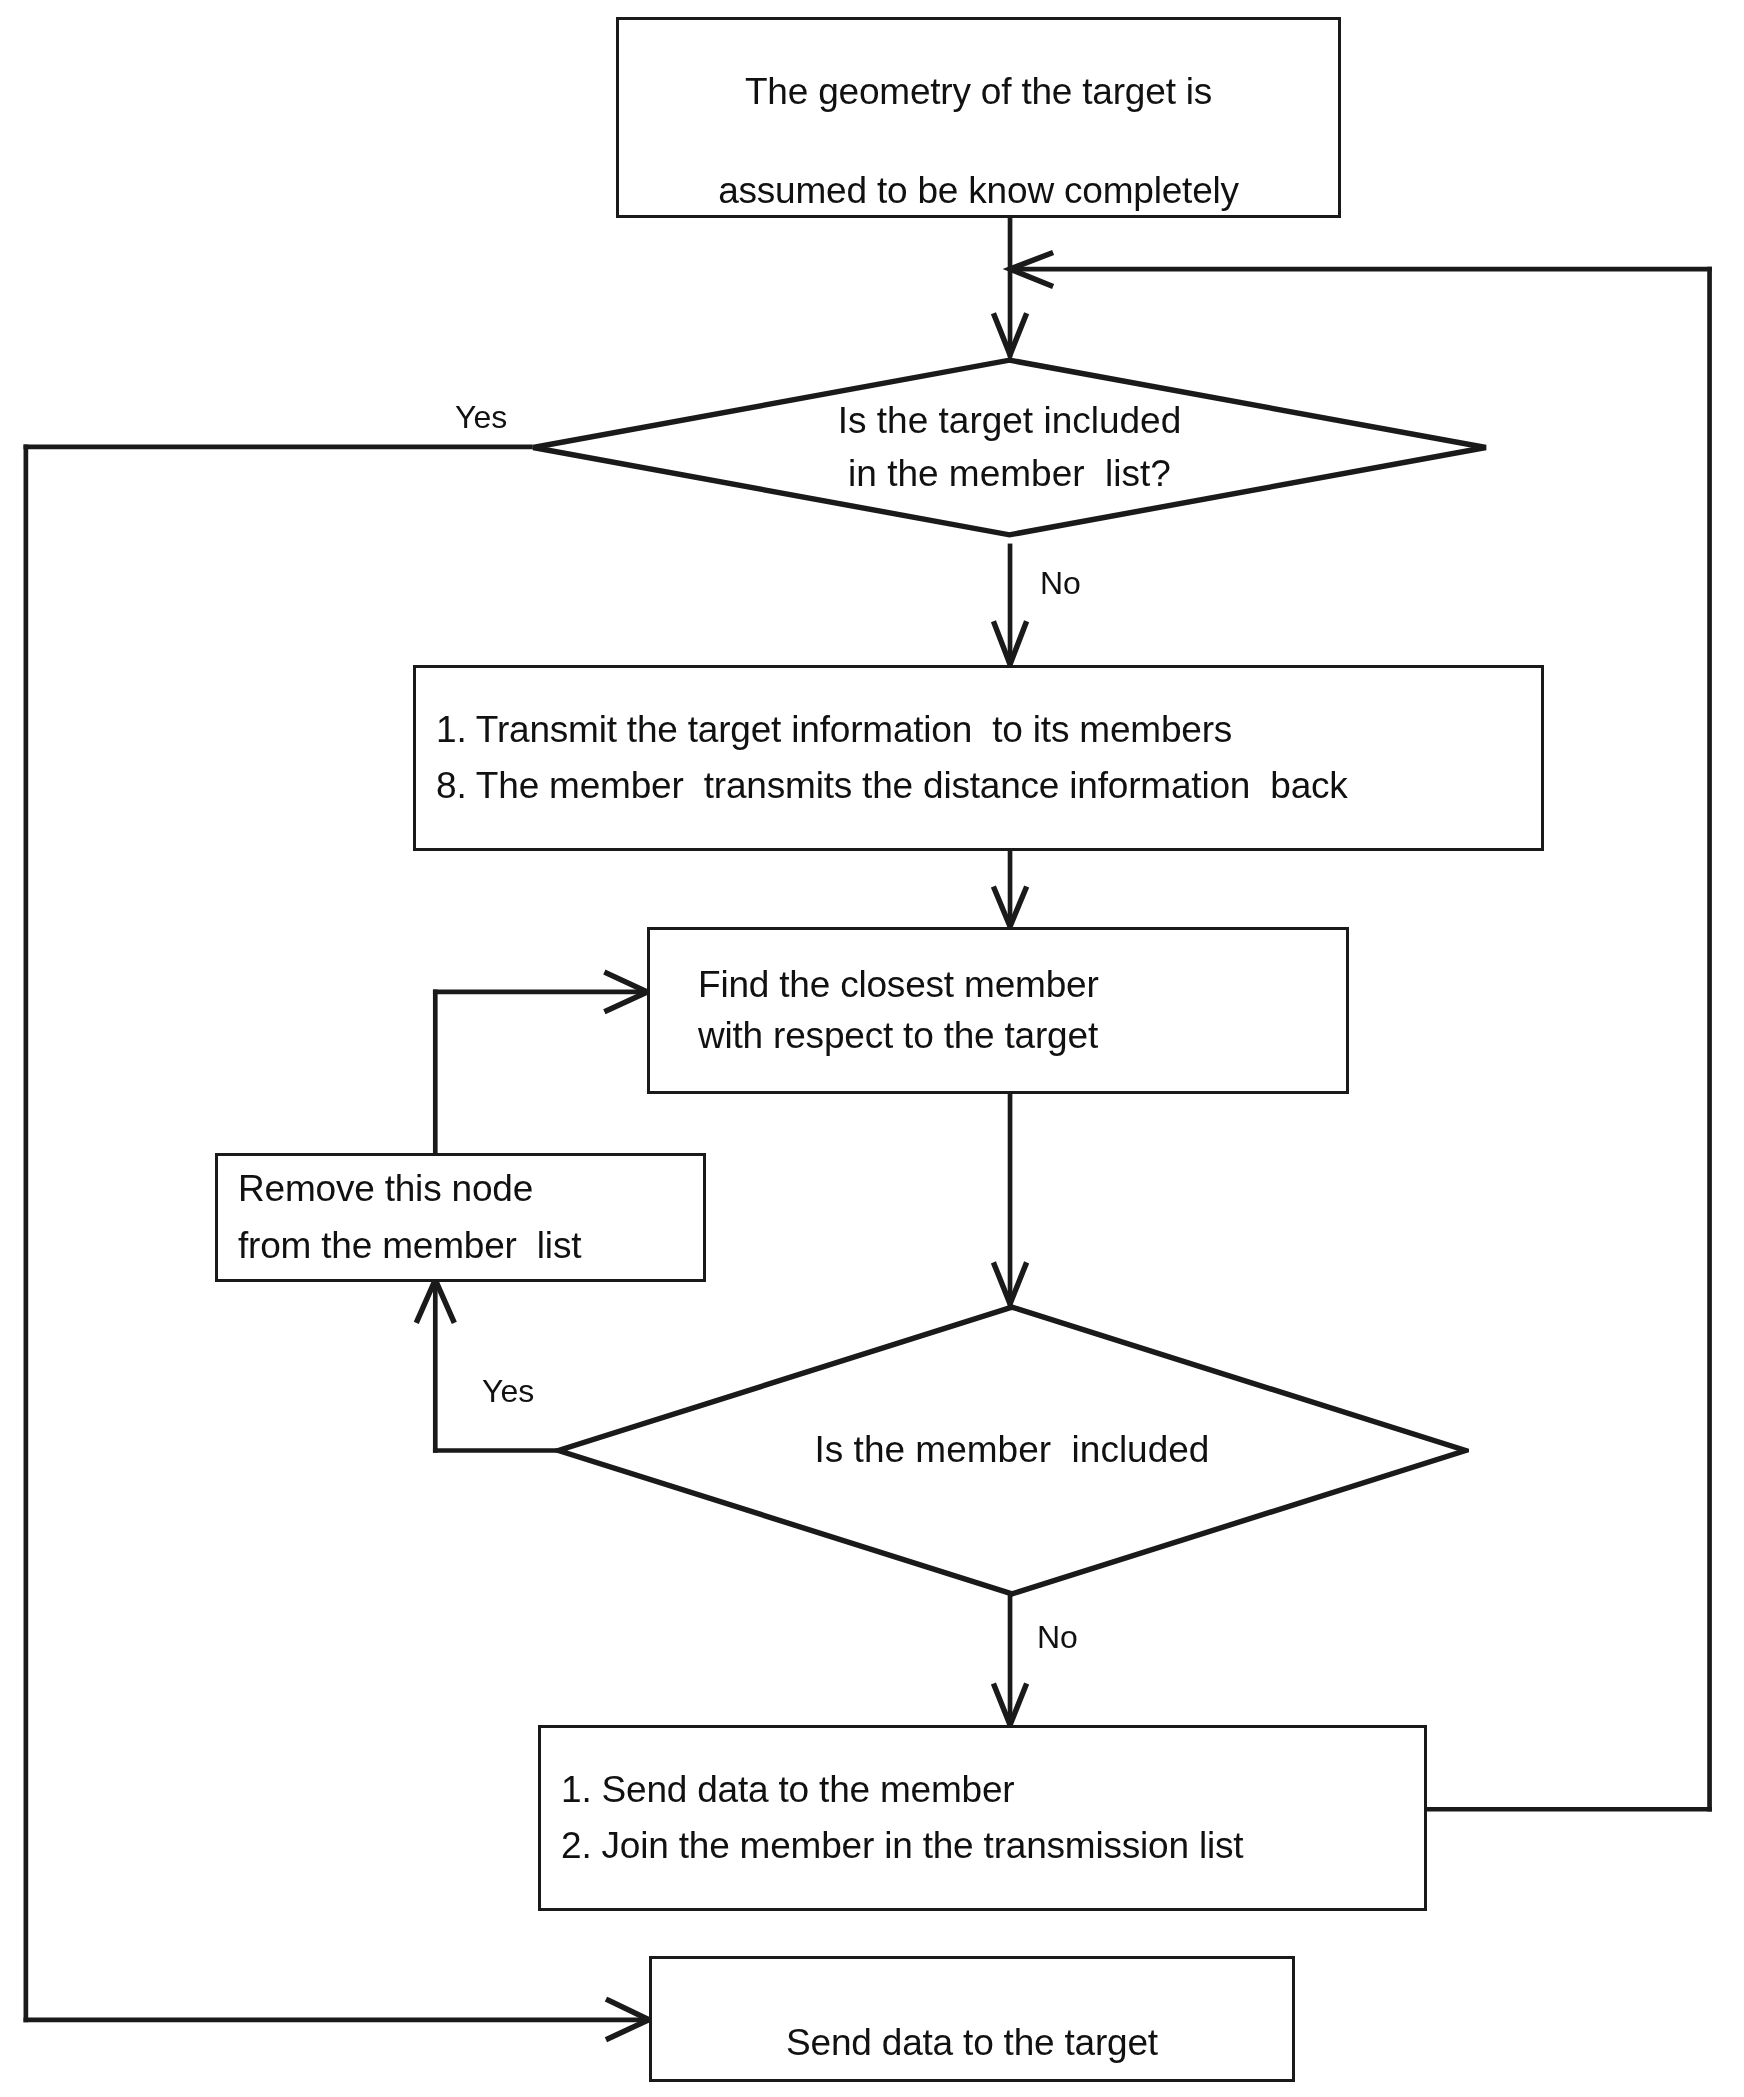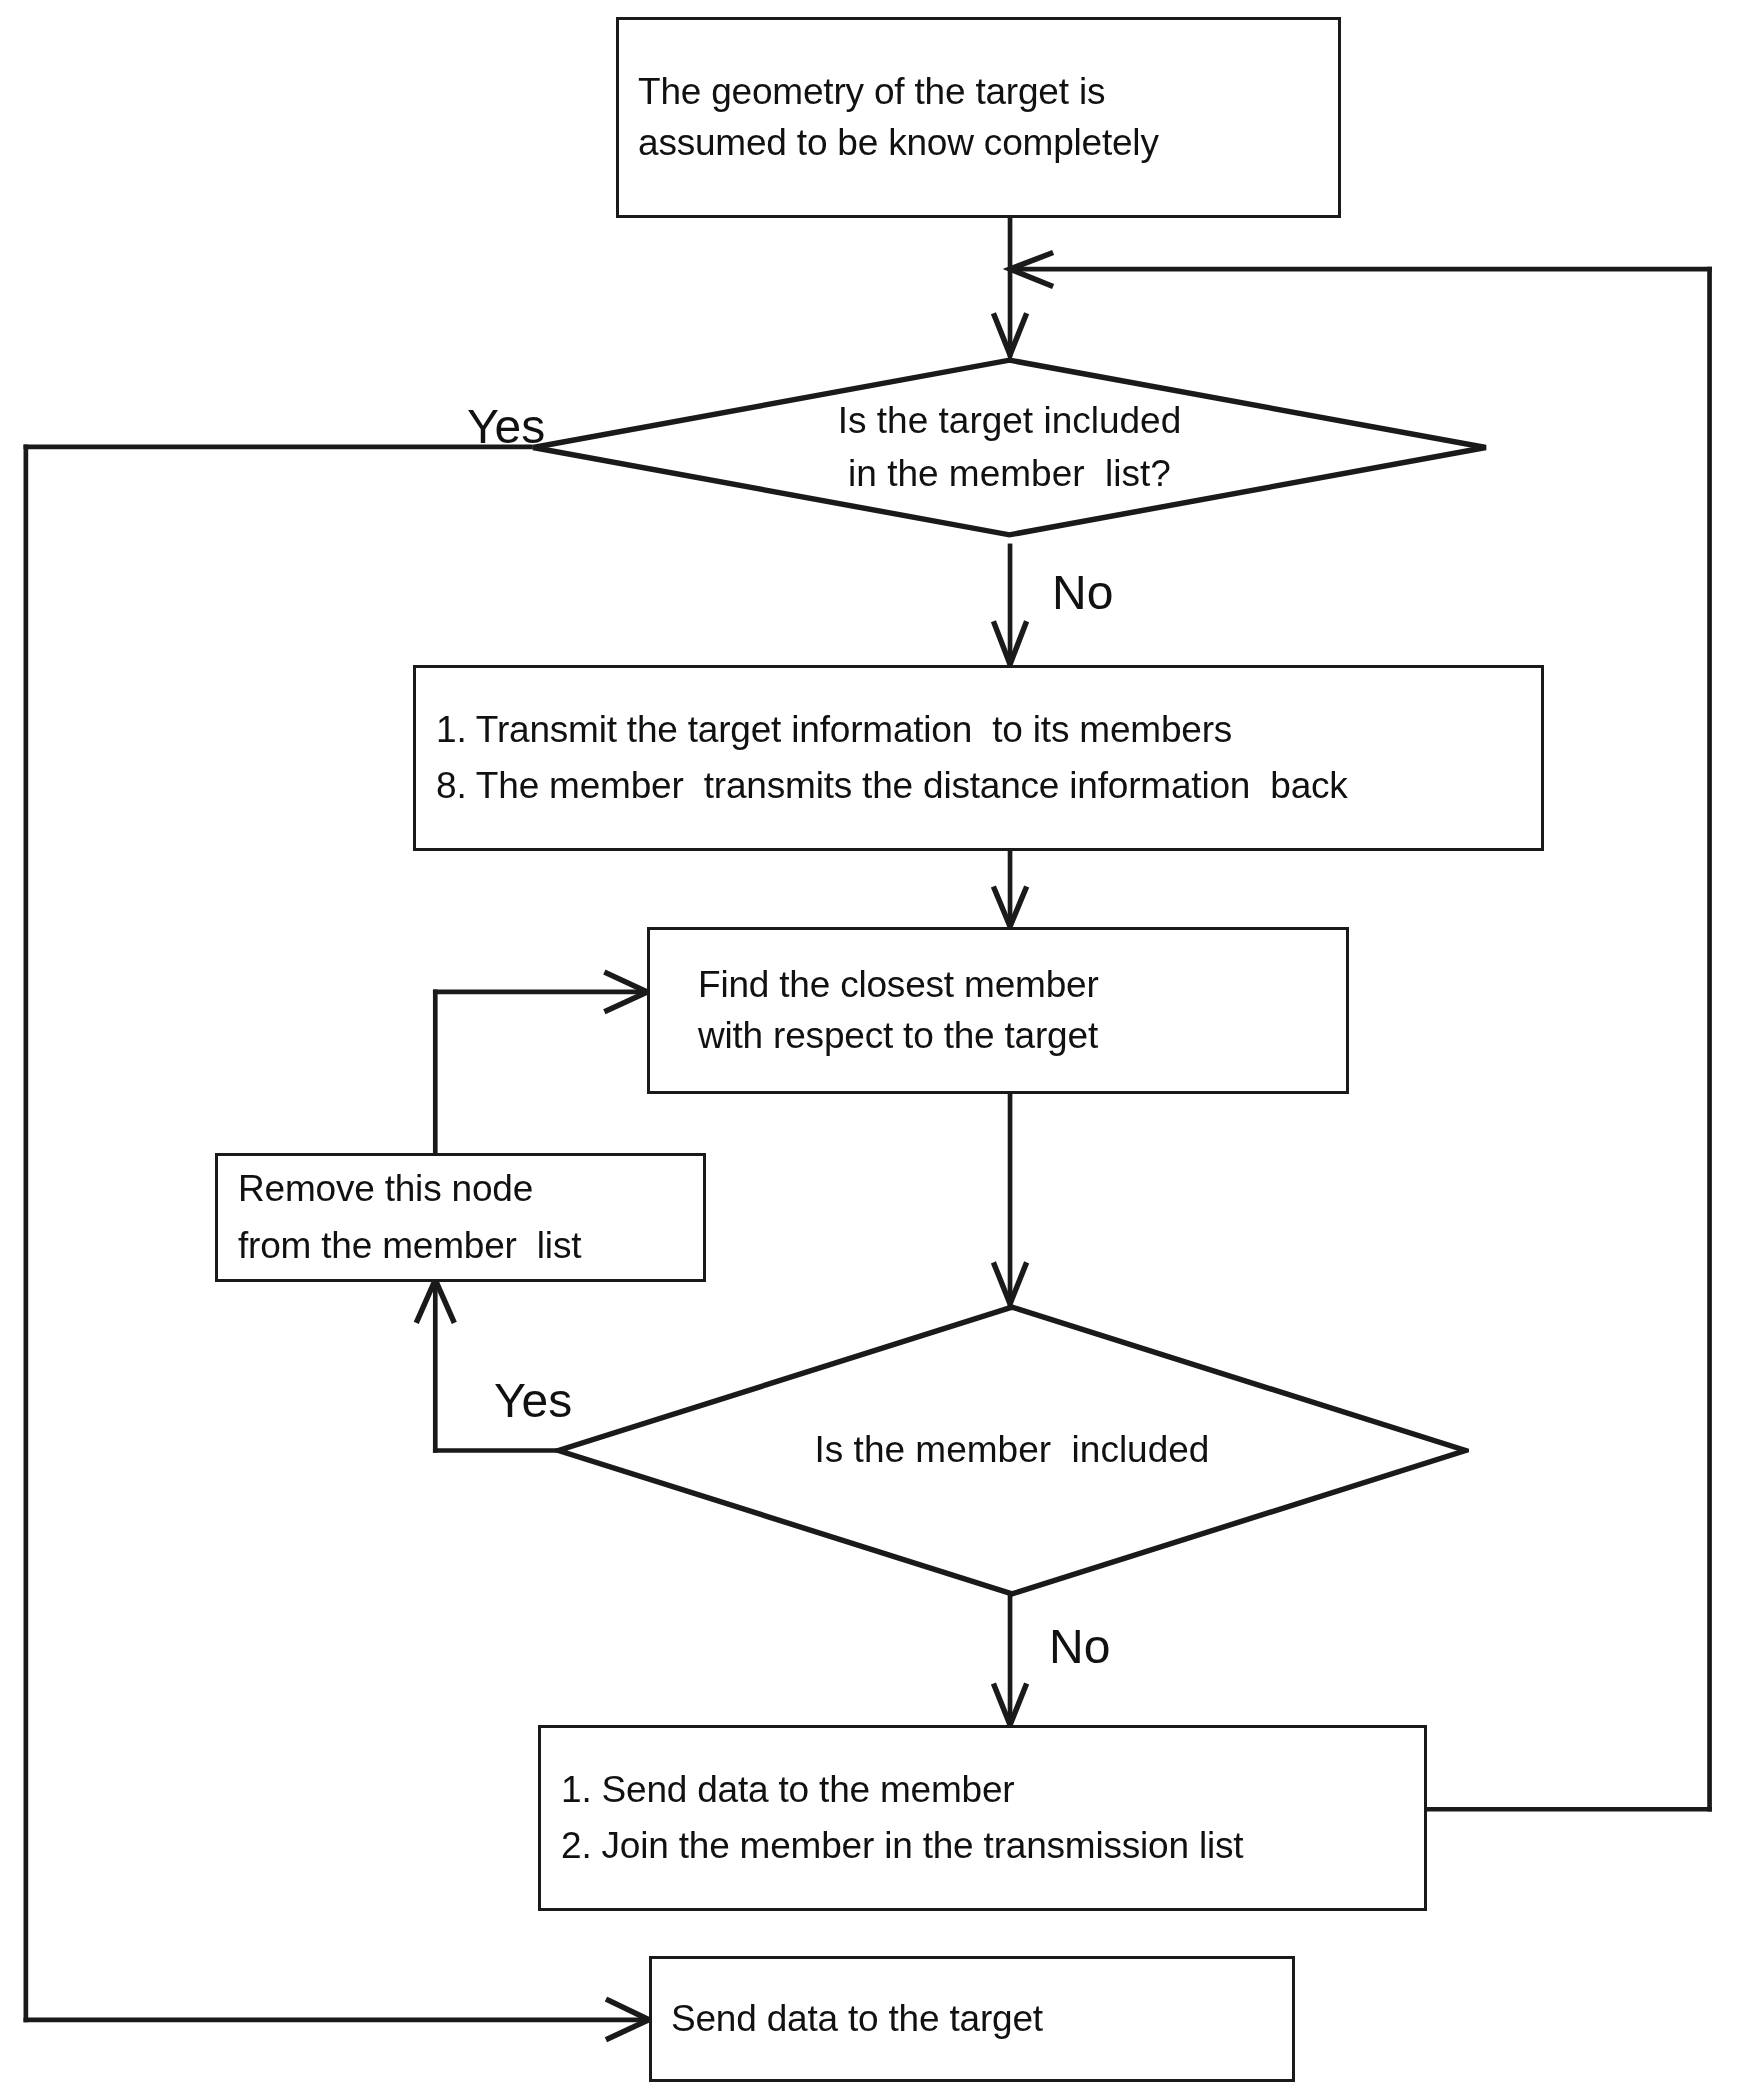--- a/index.html
+++ b/index.html
@@ -36,21 +36,21 @@
     justify-content: center;
     color: #111111;
     z-index: 3;
   }
   .node .ln {
     white-space: pre;
     line-height: 1.36;
     font-size: 37px;
     letter-spacing: -0.2px;
   }
-  .center .ln { text-align: left; }
+  .center .ln { text-align: center; margin-top: 48px; }
   .lefttext {
     padding-left: 20px;
     gap: 6px;
   }
   .lefttext .ln { text-align: left; }
   .padded { padding: 0 19px; }
 
   .diamond {
     position: absolute;
     z-index: 2;
@@ -75,26 +75,25 @@
   }
   .diamond .dtext .ln {
     white-space: pre;
     font-size: 37px;
     line-height: 1.42;
     text-align: left;
   }
 
   .edge-label {
     position: absolute;
-    font-size: 48px;
+    font-size: 32px;
     color: #111111;
     white-space: pre;
     z-index: 4;
     background: transparent;
-    margin-left: 12px;
   }
 </style>
 </head>
 <body>
 
 <div id="canvas">
 
   <svg id="wires" viewBox="0 0 2236 2689" width="1744" height="2097" xmlns="http://www.w3.org/2000/svg">
     <g fill="none" stroke="#1a1a1a" stroke-width="6" stroke-linecap="square">
 

